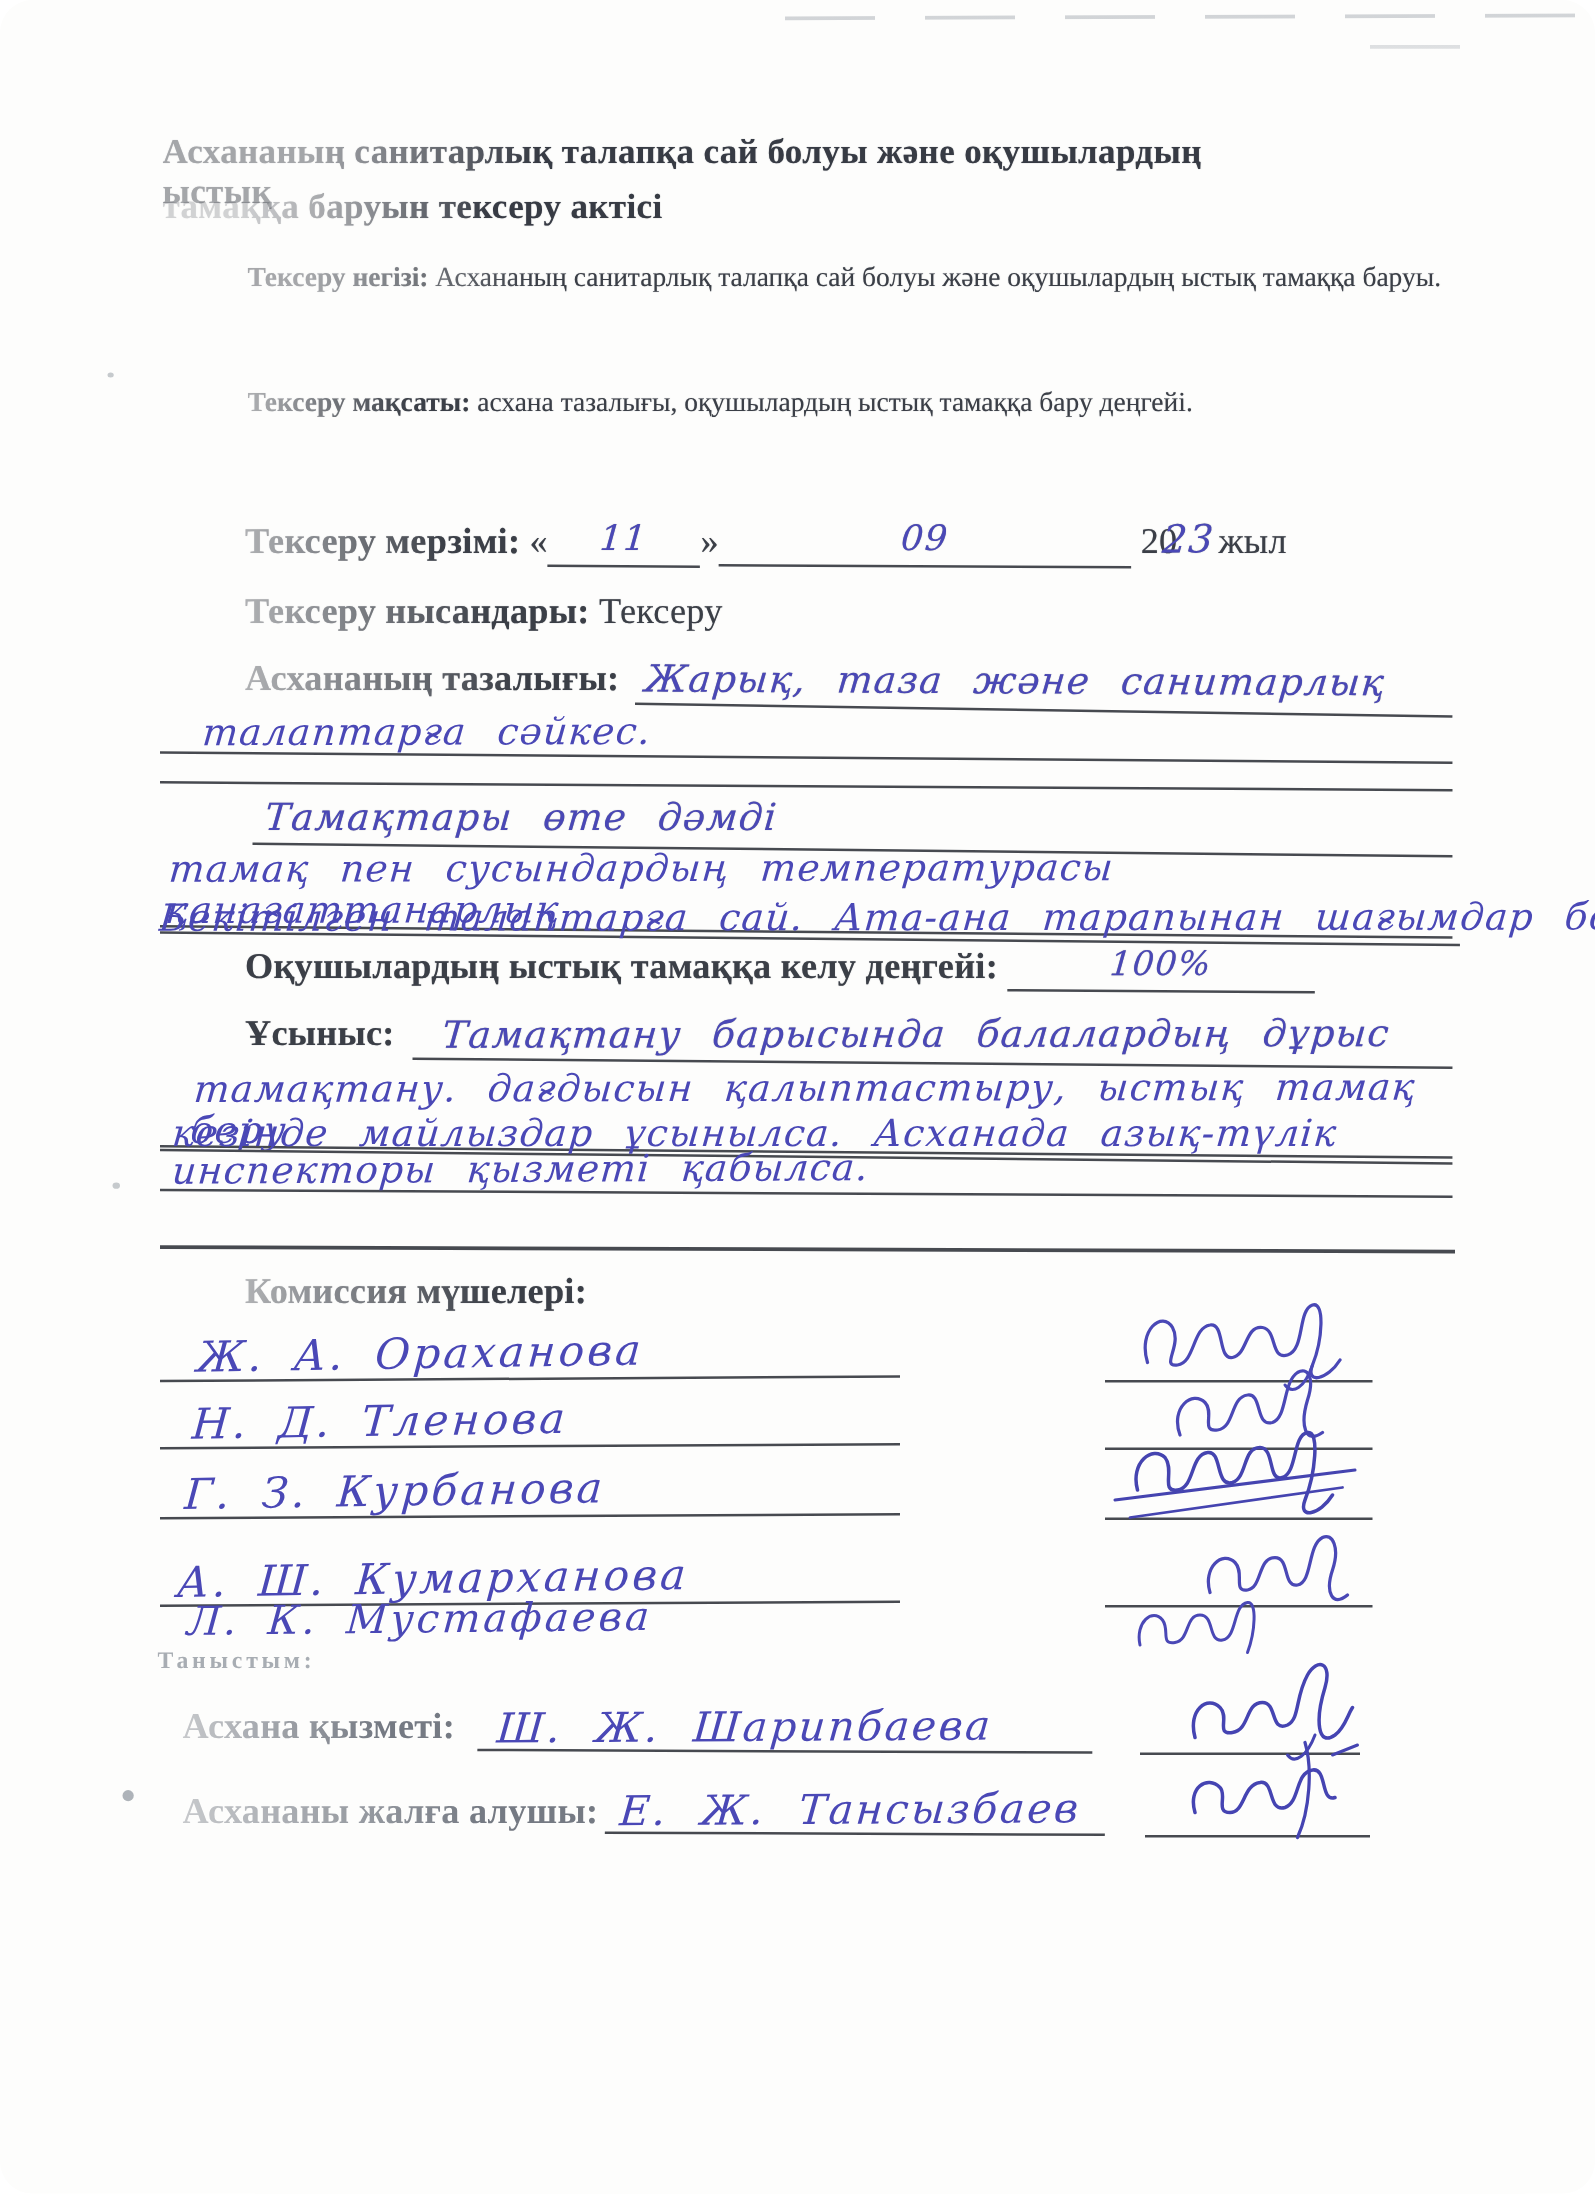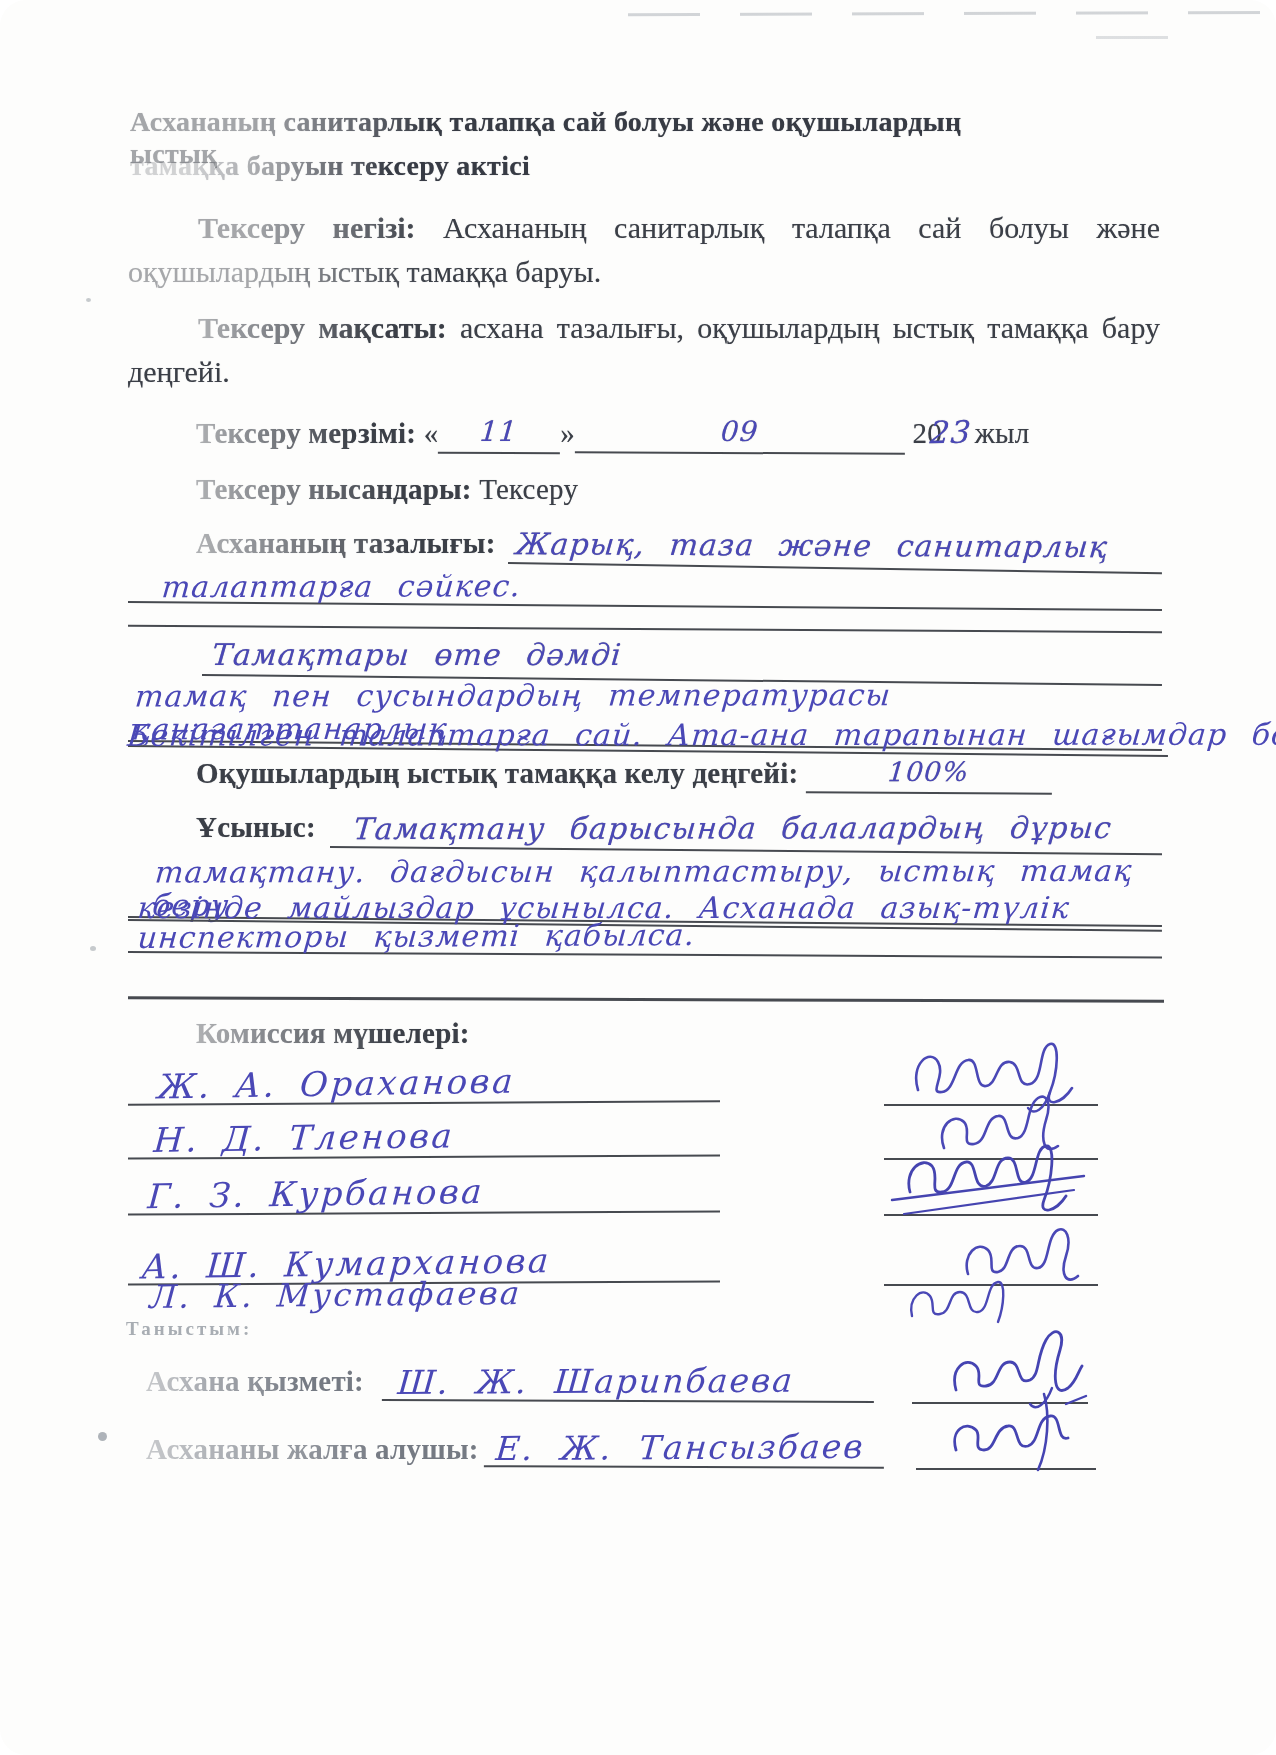--- a/index.html
+++ b/index.html
@@ -11,21 +11,21 @@
     color:#3b3f47;
     overflow:hidden;
     border-radius:26px;
   }
   .abs{position:absolute;}
   .b{font-weight:bold;}
   .printed{font-size:29px;line-height:1.45;letter-spacing:0.2px;
            text-shadow:0 0 0.7px rgba(62,66,74,0.55);}
   .title{font-size:28px;font-weight:bold;color:#373b44;
          text-shadow:0 0 0.8px rgba(55,59,68,0.6);letter-spacing:0.3px;}
-  .para{font-size:30px;line-height:1.46;text-align:justify;text-indent:70px;
+  .para{font-size:22px;line-height:1.46;text-align:justify;text-indent:70px;
         text-shadow:0 0 0.7px rgba(62,66,74,0.5);}
   
   .fadeL{-webkit-mask-image:linear-gradient(90deg,rgba(0,0,0,.40),#000 72%);
          mask-image:linear-gradient(90deg,rgba(0,0,0,.40),#000 72%);}
   .fadeEdge{-webkit-mask-image:linear-gradient(90deg,rgba(0,0,0,.45) 0 120px,#000 300px);
             mask-image:linear-gradient(90deg,rgba(0,0,0,.45) 0 120px,#000 300px);}
   .fadeHard{-webkit-mask-image:linear-gradient(90deg,rgba(0,0,0,.22) 0 60px,rgba(0,0,0,.5) 150px,#000 260px);
             mask-image:linear-gradient(90deg,rgba(0,0,0,.22) 0 60px,rgba(0,0,0,.5) 150px,#000 260px);}
   .gray{color:#757a83;text-shadow:none;}
   

